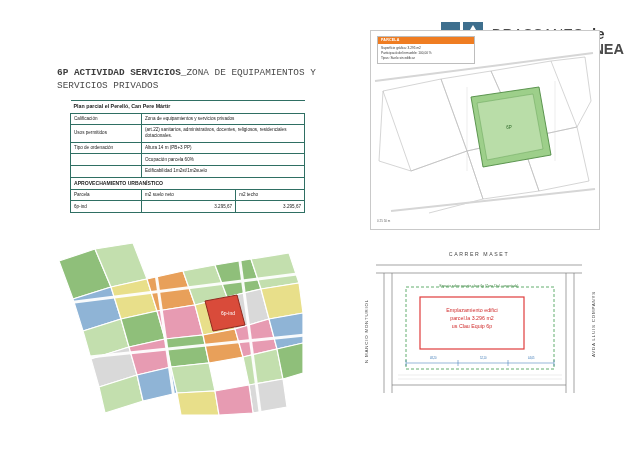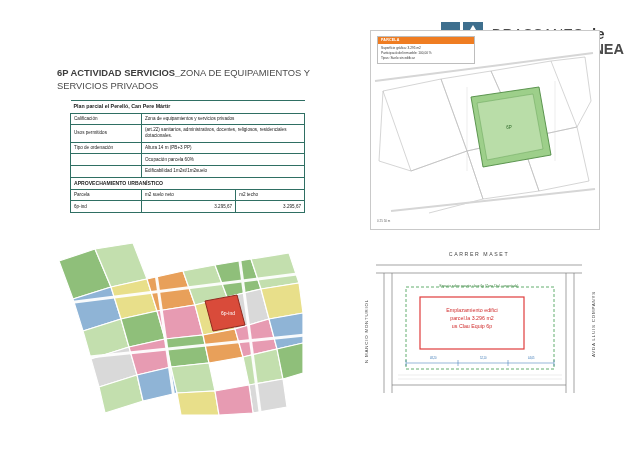--- a/index.html
+++ b/index.html
@@ -23,21 +23,21 @@
   .brand-mark .s4{left:22px;top:21px;width:20px;height:19px;background:#3e6f8e;}
   .brand-mark .tri{position:absolute;left:24px;top:3px;width:0;height:0;
     border-left:8px solid transparent;border-right:8px solid transparent;border-bottom:13px solid #ffffff;}
   .brand-text{line-height:1.05;}
   .brand-text .l1{font-size:14.5px;color:#4a4a4a;letter-spacing:.2px;}
   .brand-text .l1 b{font-weight:bold;color:#3a3a3a;}
   .brand-text .l2{font-size:14.5px;color:#4a4a4a;}
   .brand-text .l2 b{font-weight:bold;}
 
   
-  .title{position:absolute;left:57px;top:66px;width:270px;font-size:9.4px;line-height:13px;color:#3d3d3d;}
+  .title{position:absolute;left:57px;top:66px;width:270px;font-size:9.4px;line-height:13px;color:#3d3d3d;font-family:Liberation Mono, monospace;}
   .title .strong{font-weight:bold;}
   .title .rest{color:#4a4a4a;}
 
   
   .tbl{position:absolute;left:70px;top:100px;width:235px;border-collapse:collapse;font-size:4.6px;}
   .tbl td{border:0.6px solid #2f6f63;padding:2.2px 3px;vertical-align:middle;color:#222;line-height:1.35;}
   .tbl .hdr{font-weight:bold;font-size:5.3px;border-left:none;border-right:none;border-top:none;}
   .tbl .lbl{width:64px;}
   .tbl .sect{font-weight:bold;font-size:5.1px;}
   .tbl .num{text-align:right;}

